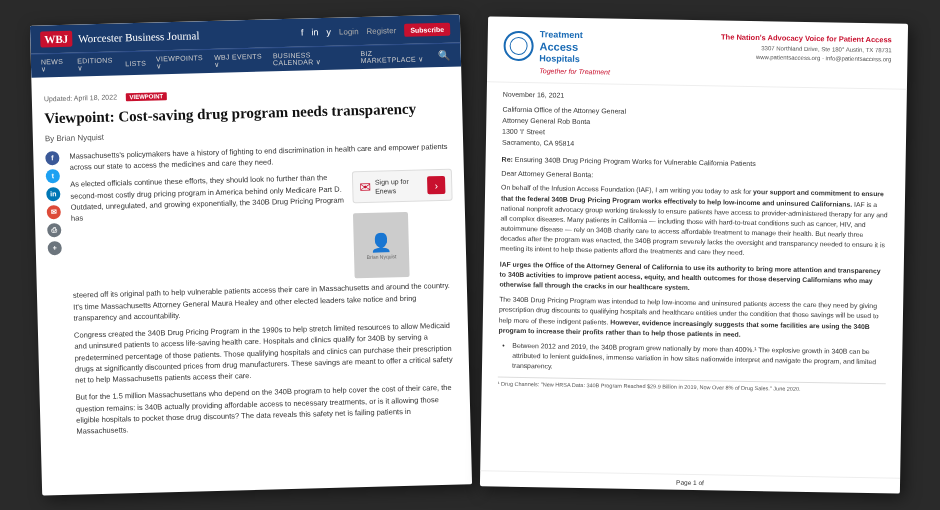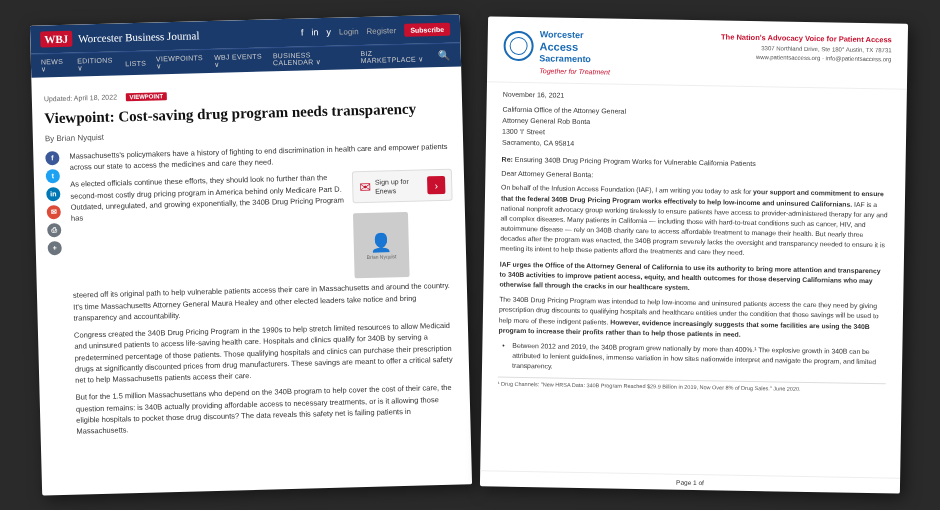--- a/index.html
+++ b/index.html
@@ -430,23 +430,23 @@
   </div>
 
   <div class="right-card">
     <div class="letter-header">
       <div class="iaf-logo-area">
         <div class="iaf-logo-row">
           <div class="iaf-circle">
             <div class="iaf-circle-inner"></div>
           </div>
           <div class="iaf-name-block">
-            <span class="iaf-infusion">Worcester</span>
+            <span class="iaf-infusion">Treatment</span>
             <span class="iaf-access">Access</span>
-            <span class="iaf-foundation">Sacramento</span>
+            <span class="iaf-foundation">Hospitals</span>
           </div>
         </div>
         <div class="iaf-tagline">Together for Treatment</div>
       </div>
       <div class="iaf-header-right">
         <div class="iaf-advocacy-title">The Nation's Advocacy Voice for Patient Access</div>
         <div class="iaf-address">3307 Northland Drive, Ste 180° Austin, TX 78731</div>
         <div class="iaf-address">www.patientsaccess.org · info@patientsaccess.org</div>
       </div>
     </div>

